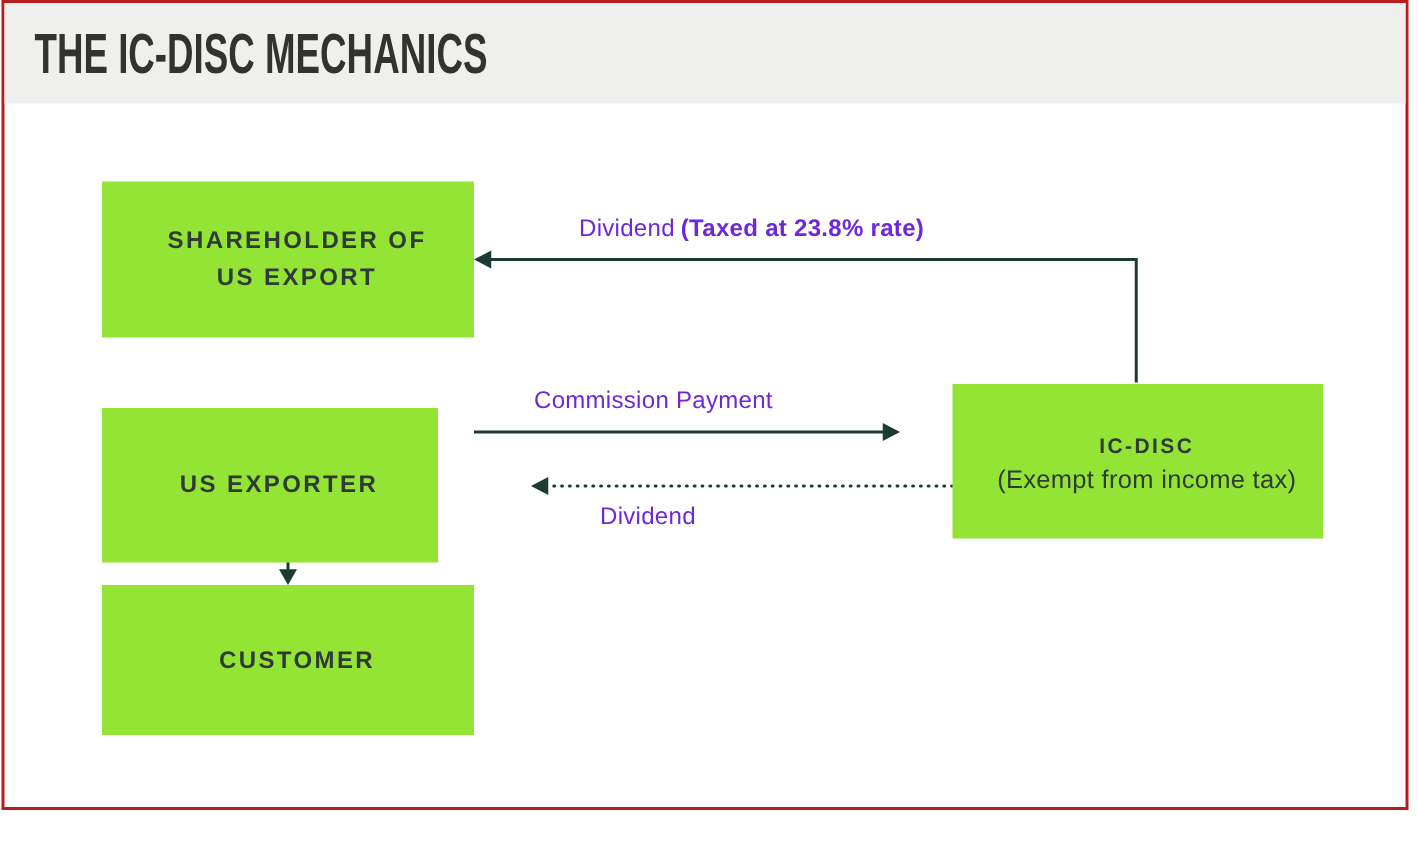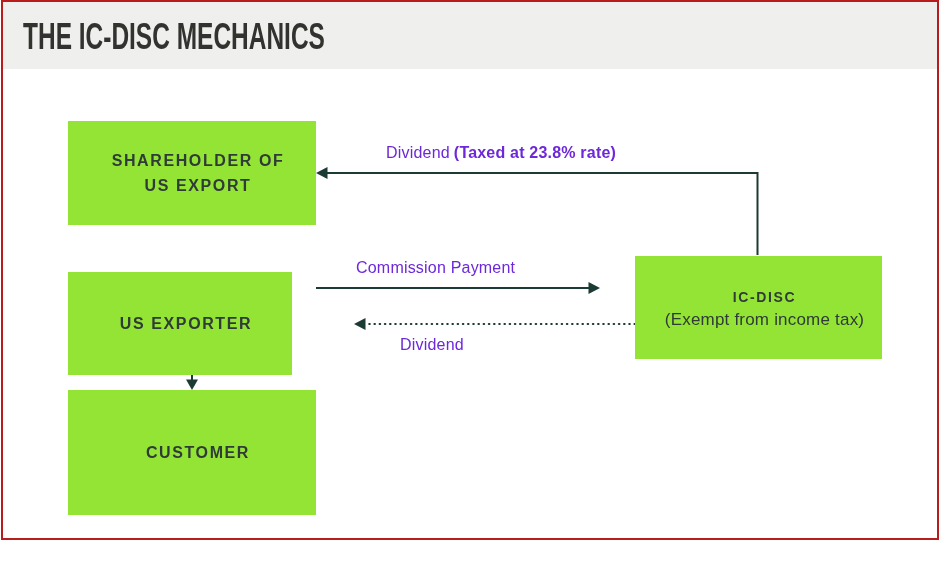--- a/index.html
+++ b/index.html
@@ -51,21 +51,21 @@
   }
   .node-label {
     font-size: 16px;
     font-weight: 700;
     letter-spacing: 1.6px;
     line-height: 25px;
     padding: 0 28px;
   }
   .node-shareholder { left: 65px; top: 119px; width: 248px; height: 104px; }
   .node-exporter    { left: 65px; top: 254px; width: 224px; height: 103px; margin-top: 16px; }
-  .node-customer    { left: 65px; top: 388px; width: 248px; height: 125px; }
+  .node-customer    { left: 65px; top: 388px; width: 248px; height: 100px; }
   .node-icdisc      { left: 632px; top: 254px; width: 247px; height: 103px; }
   .node-icdisc .node-title {
     font-size: 14px;
     font-weight: 700;
     letter-spacing: 1.6px;
     line-height: 24px;
   }
   .node-icdisc .node-sub {
     font-size: 17px;
     font-weight: 400;

